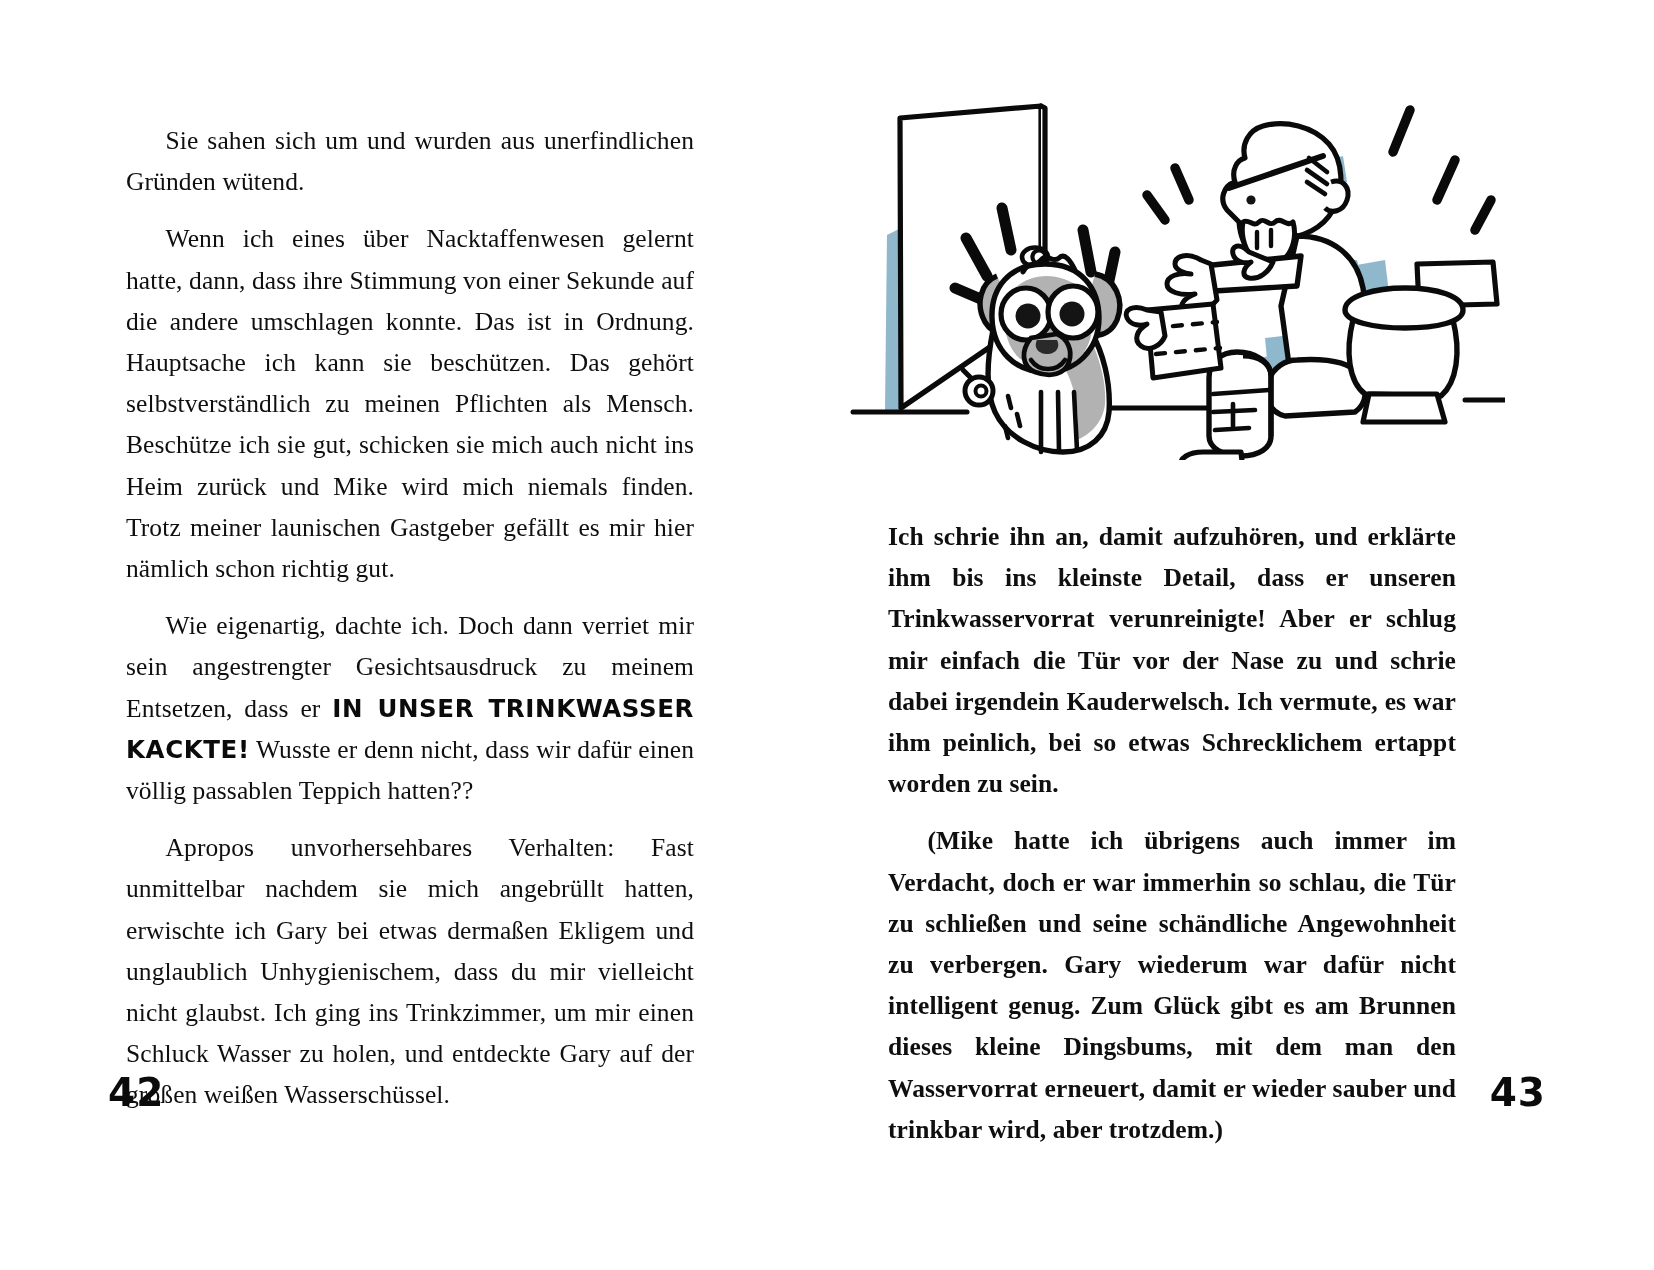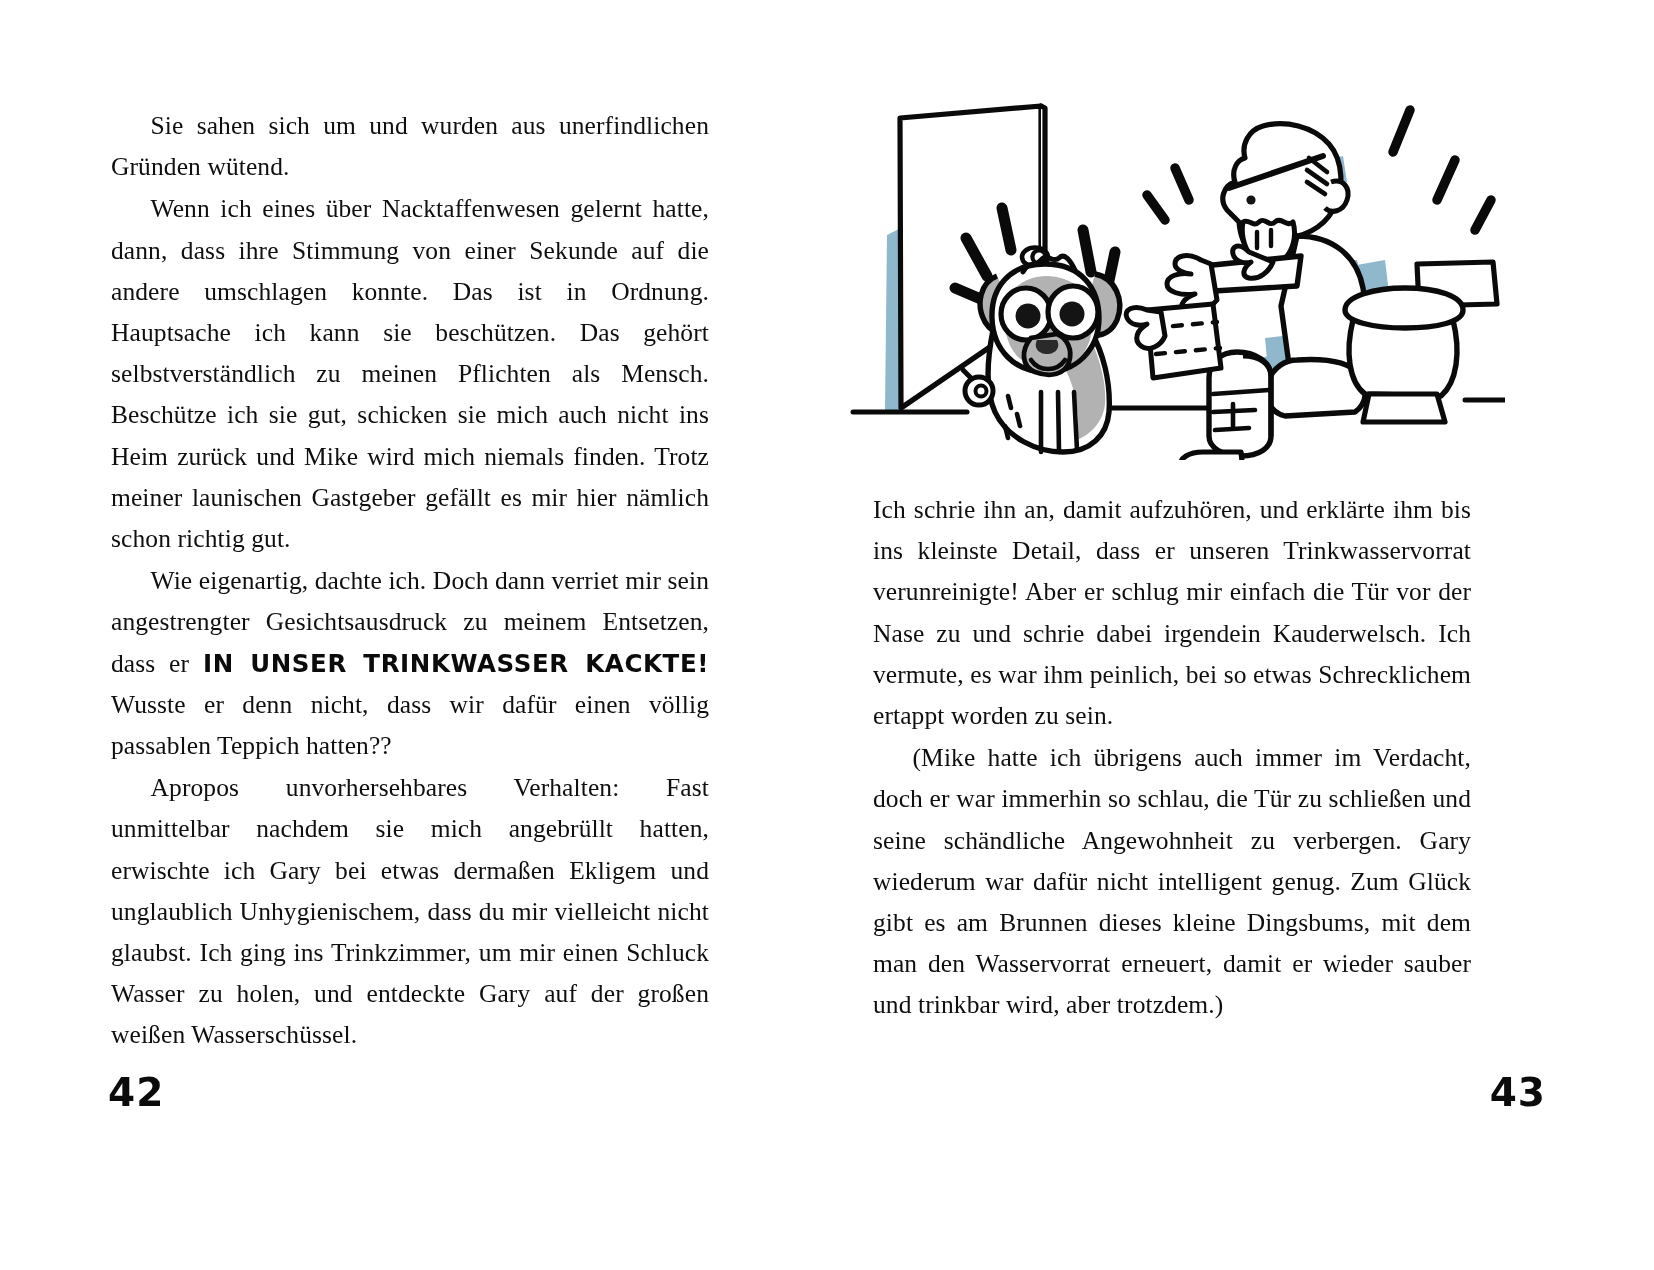--- a/index.html
+++ b/index.html
@@ -33,26 +33,27 @@
   
   .page-left .column {
     position: absolute;
     left: 110px;
     top: 104px;
     width: 600px;
   }
   .page-right .column {
     position: absolute;
     left: 45px;     
-    top: 488px;
+    top: 500px;
     width: 600px;
+    font-weight: bold;
   }
 
   .para {
-    margin: 1px;
+    margin: 16px;
     text-align: justify;
     text-justify: inter-word;
     font-size: 25.5px;
     line-height: 41.2px;
     letter-spacing: 0.1px;
     color: #100f0f;
     -webkit-font-smoothing: antialiased;
   }
   .para + .para {
     text-indent: 1.55em;

